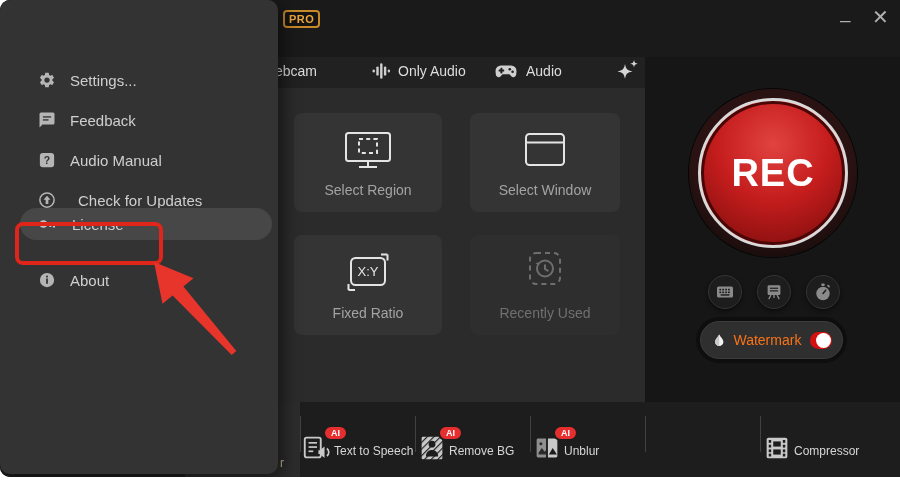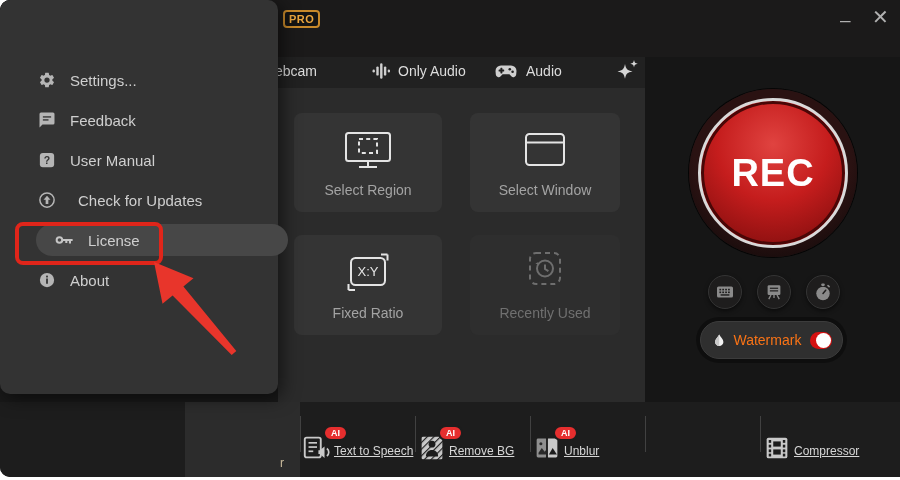--- a/index.html
+++ b/index.html
@@ -47,30 +47,30 @@
   
   .wm-pill{left:700px;top:321px;width:143px;height:38px;border-radius:20px;background:#2f2f2f;
     border:1px solid #3c3c3c;box-shadow:0 0 0 4px rgba(0,0,0,.35);display:flex;align-items:center;
     box-sizing:border-box;padding:0 10px 0 13px;gap:9px;}
   .wm-label{color:#f97316;font-size:14px;flex:1;}
   .wm-toggle{width:31px;height:17px;border-radius:9px;background:#d41111;position:relative;}
   .wm-knob{position:absolute;right:1px;top:1px;width:15px;height:15px;border-radius:50%;background:#ffffff;}
 
   
   .tb-item{top:402px;width:115px;height:75px;display:flex;flex-direction:row;align-items:center;justify-content:flex-start;padding-top:16px;box-sizing:border-box;}
-  .tb-label{color:#d6d6d6;font-size:12px;margin-top:6px;white-space:nowrap;text-decoration:underline;}
+  .tb-label{color:#d6d6d6;font-size:12px;margin-top:6px;white-space:nowrap;}
   .tb-iconwrap{position:relative;width:34px;height:30px;display:flex;align-items:center;justify-content:center;}
   .ai-badge{position:absolute;top:-8px;right:-14px;background:#e62e2e;color:#fff;font-size:9px;font-weight:bold;
     padding:1px 6px;border-radius:9px;border:2px solid #1d1d1d;}
   .tb-divider{top:416px;width:1px;height:36px;background:#414141;}
   .tb-partial-cell{left:185px;top:402px;width:115px;height:75px;background:#2c2c2c;}
   .tb-partial-label{left:280px;top:456px;color:#cdbd9d;font-size:12px;}
 
   
-  .menu-panel{left:0;top:0;width:278px;height:394px;background:#333333;border-radius:10px;
+  .menu-panel{left:0;top:0;width:278px;height:474px;background:#333333;border-radius:10px;
     box-shadow:4px 4px 18px rgba(0,0,0,.55);z-index:40;}
   .menu-row{position:absolute;left:20px;width:252px;height:32px;display:flex;align-items:center;gap:14px;
     padding-left:18px;box-sizing:border-box;border-radius:16px;}
   .menu-row.hover{background:#474747;}
   .menu-label{color:#cfcfcf;font-size:15px;}
 
   .anno-box{left:15px;top:222px;width:140px;height:35px;border:4px solid #e0251a;border-radius:8px;z-index:45;}
   .anno-arrow{left:140px;top:255px;z-index:45;}
 </style>
 </head>
@@ -322,32 +322,32 @@
           <rect x="6.5" y="11" width="7.5" height="1.8" fill="#333333"></rect>
         </svg>
         <span class="menu-label">Feedback</span>
       </div>
 
       <div class="menu-row" style="top:144px;">
         <svg width="18" height="18" viewBox="0 0 24 24">
           <rect x="2.5" y="2.5" width="19" height="19" rx="4" fill="#b5b5b5"></rect>
           <text x="12" y="17" text-anchor="middle" font-size="14" font-weight="bold" font-family="Liberation Sans, sans-serif" fill="#333333">?</text>
         </svg>
-        <span class="menu-label">User Manual</span>
+        <span class="menu-label">Audio Manual</span>
       </div>
 
       <div class="menu-row" style="top:184px;gap:22px;">
         <svg width="18" height="18" viewBox="0 0 24 24">
           <circle cx="12" cy="12" r="9.5" fill="none" stroke="#b5b5b5" stroke-width="2"></circle>
           <path d="M12 6.2l4.6 5.4h-2.8v5.6h-3.6v-5.6H7.4z" fill="#b5b5b5"></path>
         </svg>
         <span class="menu-label">Check for Updates</span>
       </div>
 
-      <div class="menu-row hover" style="top:224px;margin-left:16px;">
+      <div class="menu-row hover" style="top:208px;">
         <svg width="20" height="18" viewBox="0 0 22 18">
           <circle cx="6" cy="9" r="3.1" fill="none" stroke="#c5c5c5" stroke-width="2.2"></circle>
           <path d="M9.1 7.9h11.4v2.2h-1.8v2.8h-2.3v-2.8h-1.7v2.2h-2.3v-2.2H9.1z" fill="#c5c5c5"></path>
         </svg>
         <span class="menu-label">License</span>
       </div>
 
       <div class="menu-row" style="top:264px;">
         <svg width="18" height="18" viewBox="0 0 24 24">
           <circle cx="12" cy="12" r="9.5" fill="#b5b5b5"></circle>

